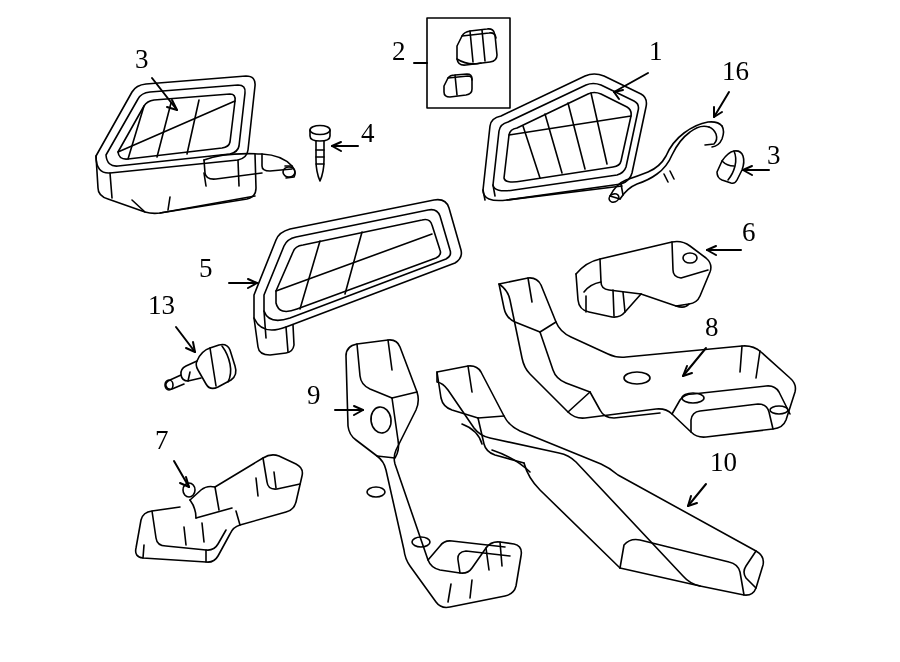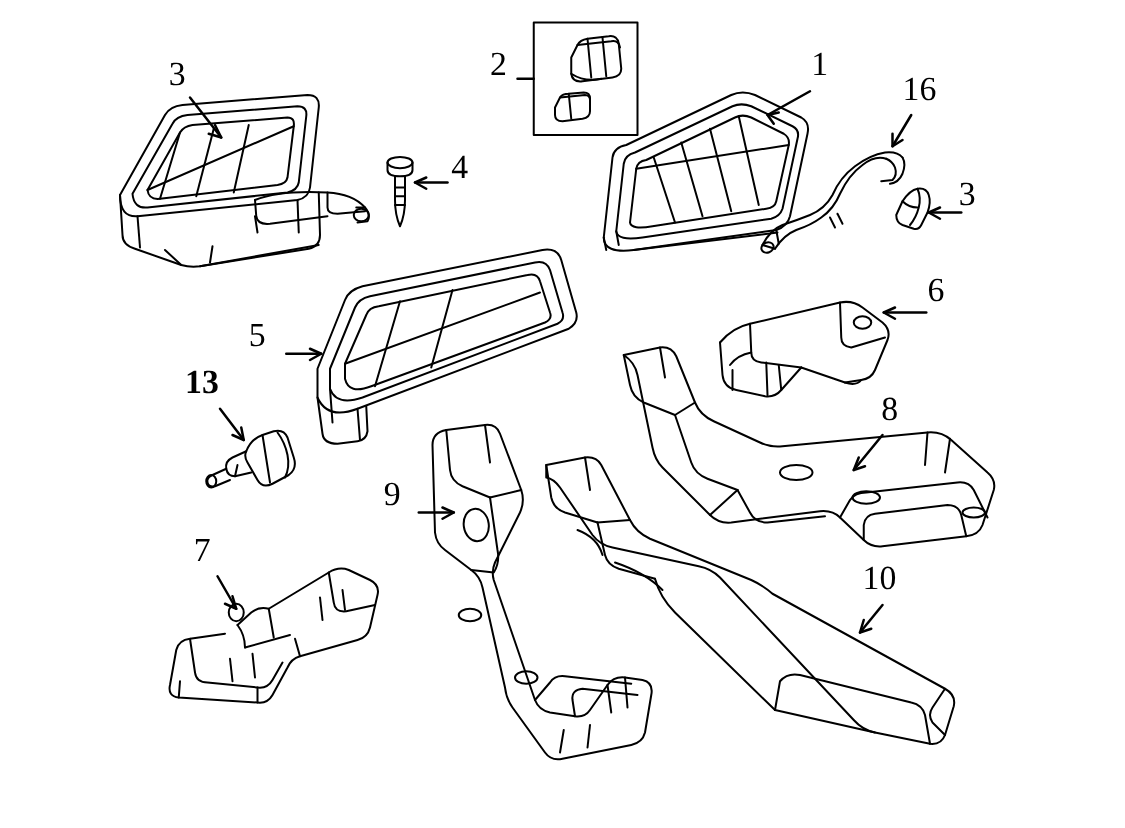--- a/index.html
+++ b/index.html
@@ -261,18 +261,18 @@
 
   <div class="callout" style="left:649px; top:38px;">1</div>
   <div class="callout" style="left:392px; top:38px;">2</div>
   <div class="callout" style="left:135px; top:46px;">3</div>
   <div class="callout" style="left:361px; top:120px;">4</div>
   <div class="callout" style="left:199px; top:255px;">5</div>
   <div class="callout" style="left:742px; top:219px;">6</div>
   <div class="callout" style="left:155px; top:427px;">7</div>
   <div class="callout" style="left:705px; top:314px;">8</div>
   <div class="callout" style="left:307px; top:382px;">9</div>
-  <div class="callout" style="left:690px; top:449px;">10</div>
+  <div class="callout" style="left:710px; top:449px;">10</div>
   <div class="callout" style="left:722px; top:58px;">16</div>
   <div class="callout" style="left:767px; top:142px;">3</div>
-  <div class="callout" style="left:148px; top:292px;font-weight:bold;">13</div>
+  <div class="callout" style="left:148px; top:292px;">13</div>
 
 </div>
 
 </body></html>

